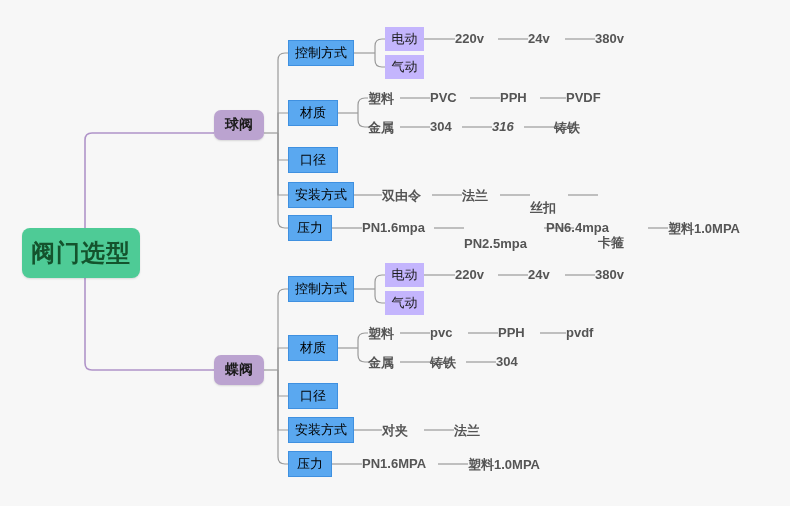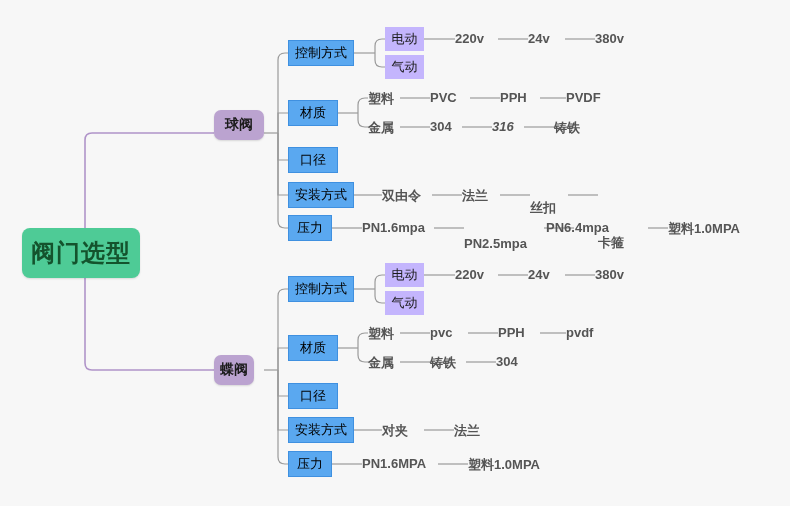--- a/index.html
+++ b/index.html
@@ -205,21 +205,21 @@
   <div class="leaf-text" style="left:464px;top:236px;">
     <span>PN2.5mpa</span>
   </div>
   <div class="leaf-text" style="left:546px;top:220px;">
     <span>PN6.4mpa</span>
   </div>
   <div class="leaf-text" style="left:668px;top:220px;">
     <span>塑料1.0MPA</span>
   </div>
 
-  <div class="node lvl1-node" style="left:214px;top:355px;width:40px;height:30px;">
+  <div class="node lvl1-node" style="left:214px;top:355px;width:50px;height:30px;">
     <span>蝶阀</span>
   </div>
 
   <div class="node lvl2-node" style="left:288px;top:276px;width:66px;height:26px;">
     <span>控制方式</span>
   </div>
   <div class="node lvl3-node" style="left:385px;top:263px;width:39px;height:24px;">
     <span>电动</span>
   </div>
   <div class="node lvl3-node" style="left:385px;top:291px;width:39px;height:24px;">

